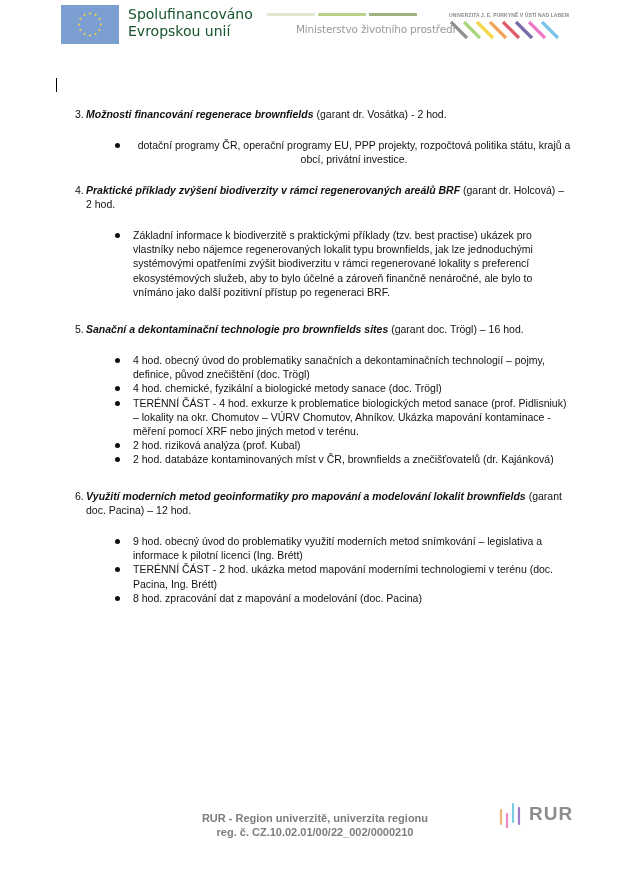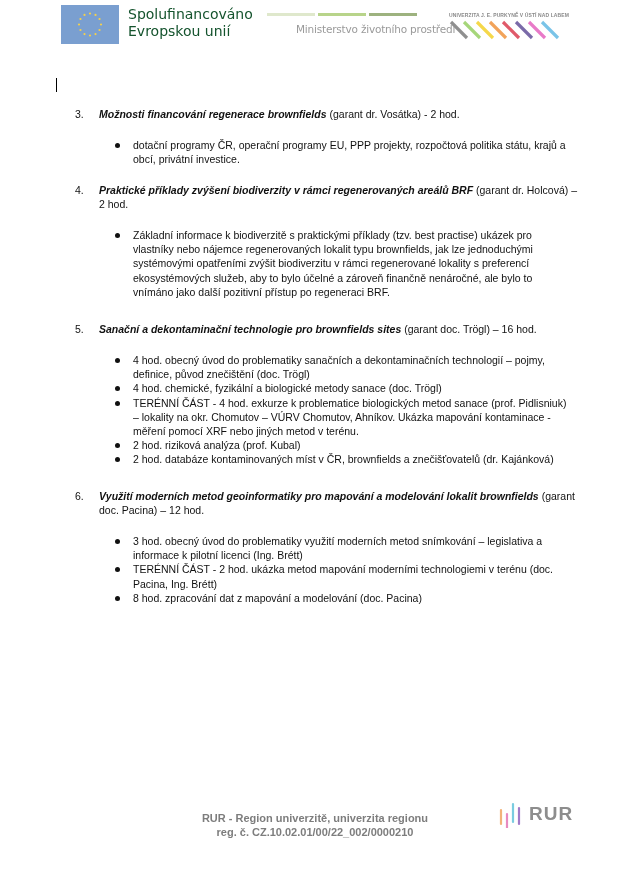--- a/index.html
+++ b/index.html
@@ -33,21 +33,21 @@
 
   .cursor { position: absolute; left: 56px; top: 78px; width: 1px; height: 14px; background: #000; }
 
   
   .content {
     position: absolute; left: 0; top: 0; width: 629px;
     font-size: 10.5px; line-height: 14.2px;
   }
   .section { position: absolute; left: 75px; width: 500px; }
   .sec-num { position: absolute; left: 0; top: 0; }
-  .sec-title { position: absolute; left: 24px; width: 478px; }
+  .sec-title { position: absolute; left: 11px; width: 478px; }
   .sec-title b { font-style: italic; font-weight: bold; }
   .bullets { position: absolute; left: 38px; width: 462px; margin: 0; padding: 0; list-style: none; }
   .bullets li { position: relative; padding-left: 20px; }
   .bullets li .dot {
     position: absolute; left: 2px; top: 5px; width: 5px; height: 5px; border-radius: 50%; background: #111;
   }
 
   
   .footer-text {
     position: absolute; left: 190px; top: 811px; width: 250px; text-align: center;
@@ -105,21 +105,21 @@
   </div>
 </div>
 
 <div class="cursor"></div>
 
 <div class="content">
 
   <div class="section" style="top:107px;">
     <span class="sec-num">3.</span>
     <div class="sec-title"><b>Možnosti financování regenerace brownfields</b><span> (garant dr. Vosátka) - 2 hod.</span></div>
-    <ul class="bullets" style="top:31px;">
+    <ul class="bullets" style="top:31px;text-align:center;">
       <li><span class="dot"></span><span>dotační programy ČR, operační programy EU, PPP projekty, rozpočtová politika státu, krajů a obcí, privátní investice.</span></li>
     </ul>
   </div>
 
   <div class="section" style="top:183px;">
     <span class="sec-num">4.</span>
     <div class="sec-title"><b>Praktické příklady zvýšení biodiverzity v rámci regenerovaných areálů BRF</b><span> (garant dr. Holcová) – 2 hod.</span></div>
     <ul class="bullets" style="top:45px;">
       <li><span class="dot"></span><span>Základní informace k biodiverzitě s praktickými příklady (tzv. best practise) ukázek pro vlastníky nebo nájemce regenerovaných lokalit typu brownfields, jak lze jednoduchými systémovými opatřeními zvýšit biodiverzitu v rámci regenerované lokality s preferencí ekosystémových služeb, aby to bylo účelné a zároveň finančně nenáročné, ale bylo to vnímáno jako další pozitivní přístup po regeneraci BRF.</span></li>
     </ul>
@@ -134,21 +134,21 @@
       <li><span class="dot"></span><span>TERÉNNÍ ČÁST - 4 hod. exkurze k problematice biologických metod sanace (prof. Pidlisniuk) – lokality na okr. Chomutov – VÚRV Chomutov, Ahníkov. Ukázka mapování kontaminace  - měření pomocí XRF nebo jiných metod v terénu.</span></li>
       <li><span class="dot"></span><span>2 hod. riziková analýza (prof. Kubal)</span></li>
       <li><span class="dot"></span><span>2 hod. databáze kontaminovaných míst v ČR, brownfields a znečišťovatelů (dr. Kajánková)</span></li>
     </ul>
   </div>
 
   <div class="section" style="top:489px;">
     <span class="sec-num">6.</span>
     <div class="sec-title"><b>Využití moderních metod geoinformatiky pro mapování a modelování lokalit brownfields</b><span> (garant doc. Pacina) – 12 hod.</span></div>
     <ul class="bullets" style="top:45px;">
-      <li><span class="dot"></span><span>3 hod. obecný úvod do problematiky využití moderních metod snímkování – legislativa a informace k pilotní licenci (Ing. Brétt)</span></li>
+      <li><span class="dot"></span><span>9 hod. obecný úvod do problematiky využití moderních metod snímkování – legislativa a informace k pilotní licenci (Ing. Brétt)</span></li>
       <li><span class="dot"></span><span>TERÉNNÍ ČÁST  - 2 hod. ukázka metod mapování moderními technologiemi v terénu (doc. Pacina, Ing. Brétt)</span></li>
       <li><span class="dot"></span><span>8 hod. zpracování dat z mapování a modelování (doc. Pacina)</span></li>
     </ul>
   </div>
 </div>
 
 <div class="footer-text">
   <div>RUR - Region univerzitě, univerzita regionu</div>
   <div>reg. č. CZ.10.02.01/00/22_002/0000210</div>
 </div>

